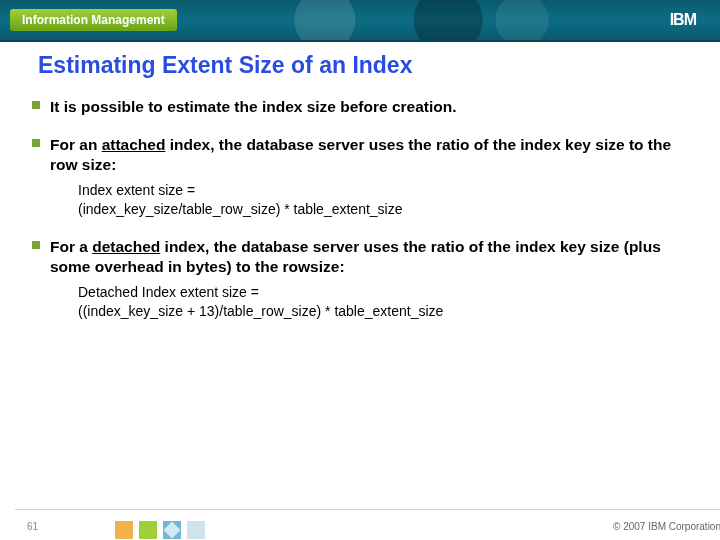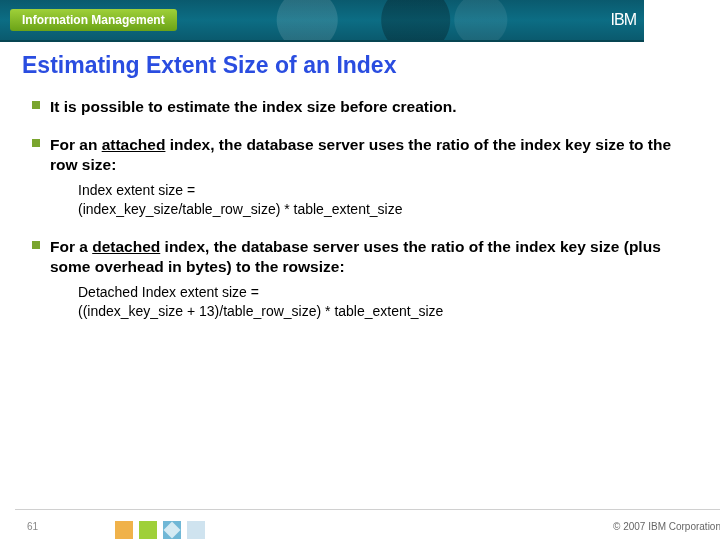--- a/index.html
+++ b/index.html
@@ -1,22 +1,22 @@
 <!DOCTYPE html>
 <html><head>
 <meta charset="utf-8">
 <style>
 html,body{margin:0;padding:0;width:720px;height:540px;font-family:Arial,Helvetica,sans-serif;background:#fff;overflow:hidden}
-.header{width:644px;height:40px;background:linear-gradient(to bottom,#0a5a6e 0%,#0c6d84 50%,#0a5a6e 100%);position:relative;display:flex;align-items:center;border-bottom:2px solid #064552}
+.header{width:720px;height:40px;background:linear-gradient(to bottom,#0a5a6e 0%,#0c6d84 50%,#0a5a6e 100%);position:relative;display:flex;align-items:center;border-bottom:2px solid #064552}
 .header .pill{background:linear-gradient(to bottom,#9fd039,#6ba317);color:#fff;font-weight:bold;font-size:12px;padding:4px 12px;margin-left:10px;border-radius:3px}
 .header .deco{flex:1;height:40px;background:radial-gradient(circle at 30% 50%,rgba(255,255,255,.12)0 30px,transparent 31px),radial-gradient(circle at 55% 50%,rgba(0,0,0,.25)0 34px,transparent 35px),radial-gradient(circle at 70% 50%,rgba(255,255,255,.08)0 26px,transparent 27px)}
-.header .logo{color:#fff;font-weight:normal;letter-spacing:2px;font-size:16px;margin-right:8px}
+.header .logo{color:#fff;font-weight:bold;letter-spacing:2px;font-size:16px;margin-right:24px}
 .header .logo span{letter-spacing:-1px}
 .slide{padding:8px 22px 0 22px}
-.title{color:#2a4de0;font-size:23px;font-weight:bold;margin:2px 0 18px 0}
+.title{color:#2a4de0;font-size:23px;font-weight:bold;margin:2px 0 18px 16px}
 ul.top{list-style:none;padding:0;margin:4px}
 ul.top>li{margin:0 0 18px 6px;position:relative;padding-left:18px;color:#000;font-size:15.5px;font-weight:bold;line-height:1.3}
 ul.top>li:before{content:"";position:absolute;left:0;top:4px;width:8px;height:8px;background:#7aa52e}
 .formula{font-family:Liberation Sans, sans-serif;font-size:14px;font-weight:normal;margin:6px 0 0 28px;line-height:1.35;white-space:pre-wrap}
 .underline{text-decoration:underline}
 .footer{position:absolute;bottom:0;left:15px;width:720px;height:30px;border-top:1px solid #d0d0d0}
 .footer .pg{position:absolute;left:12px;bottom:8px;font-size:10px;color:#888}
 .footer .copy{position:absolute;right:14px;bottom:8px;font-size:10px;color:#666}
 .footer .squares{position:absolute;left:100px;bottom:1px;display:flex;gap:6px;align-items:flex-end}
 .footer .sq{width:18px;height:18px}

